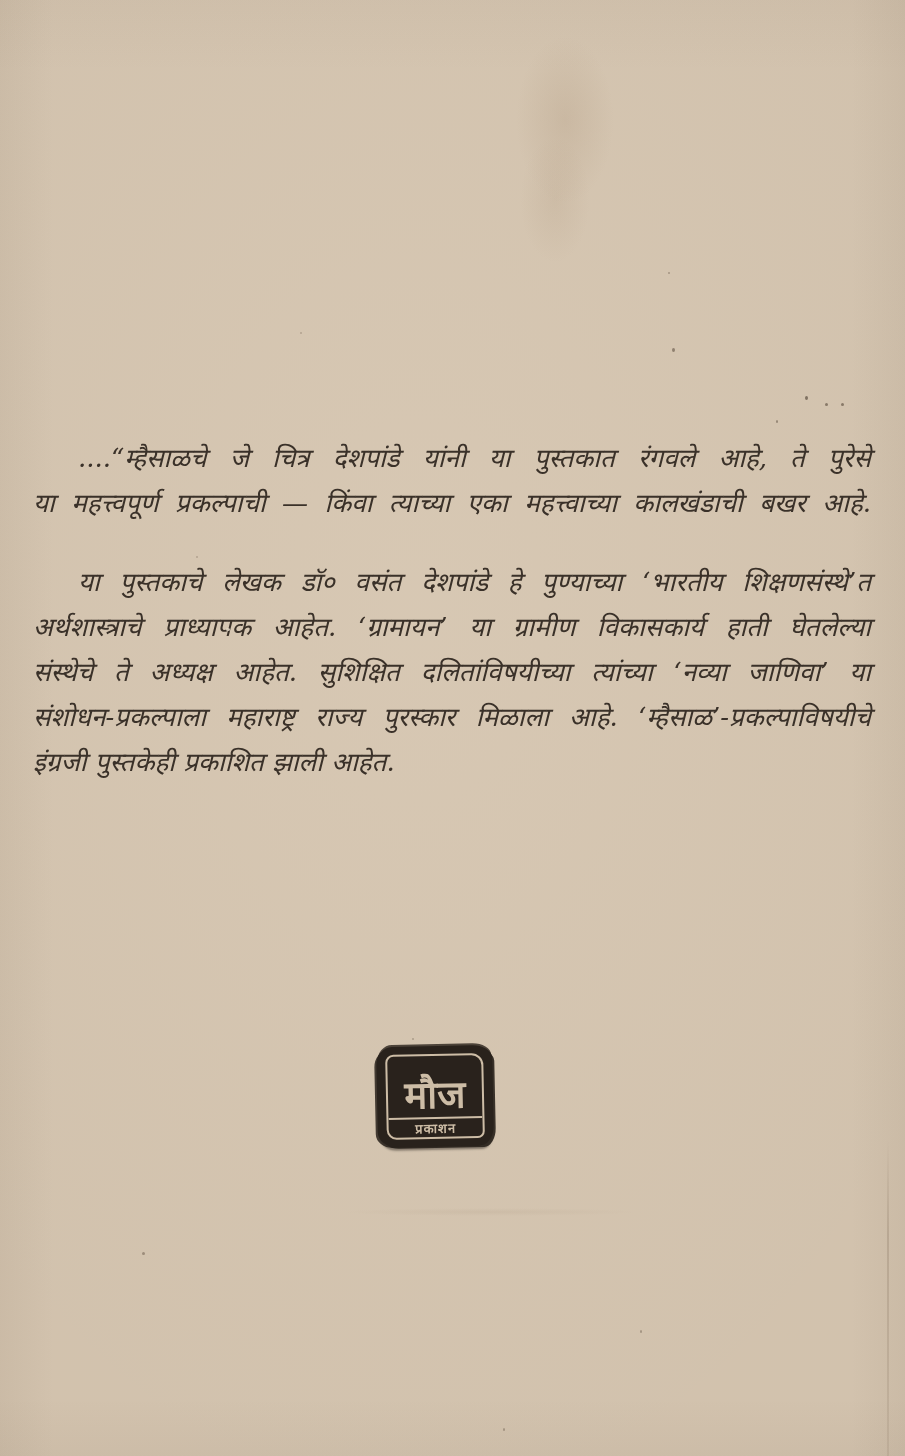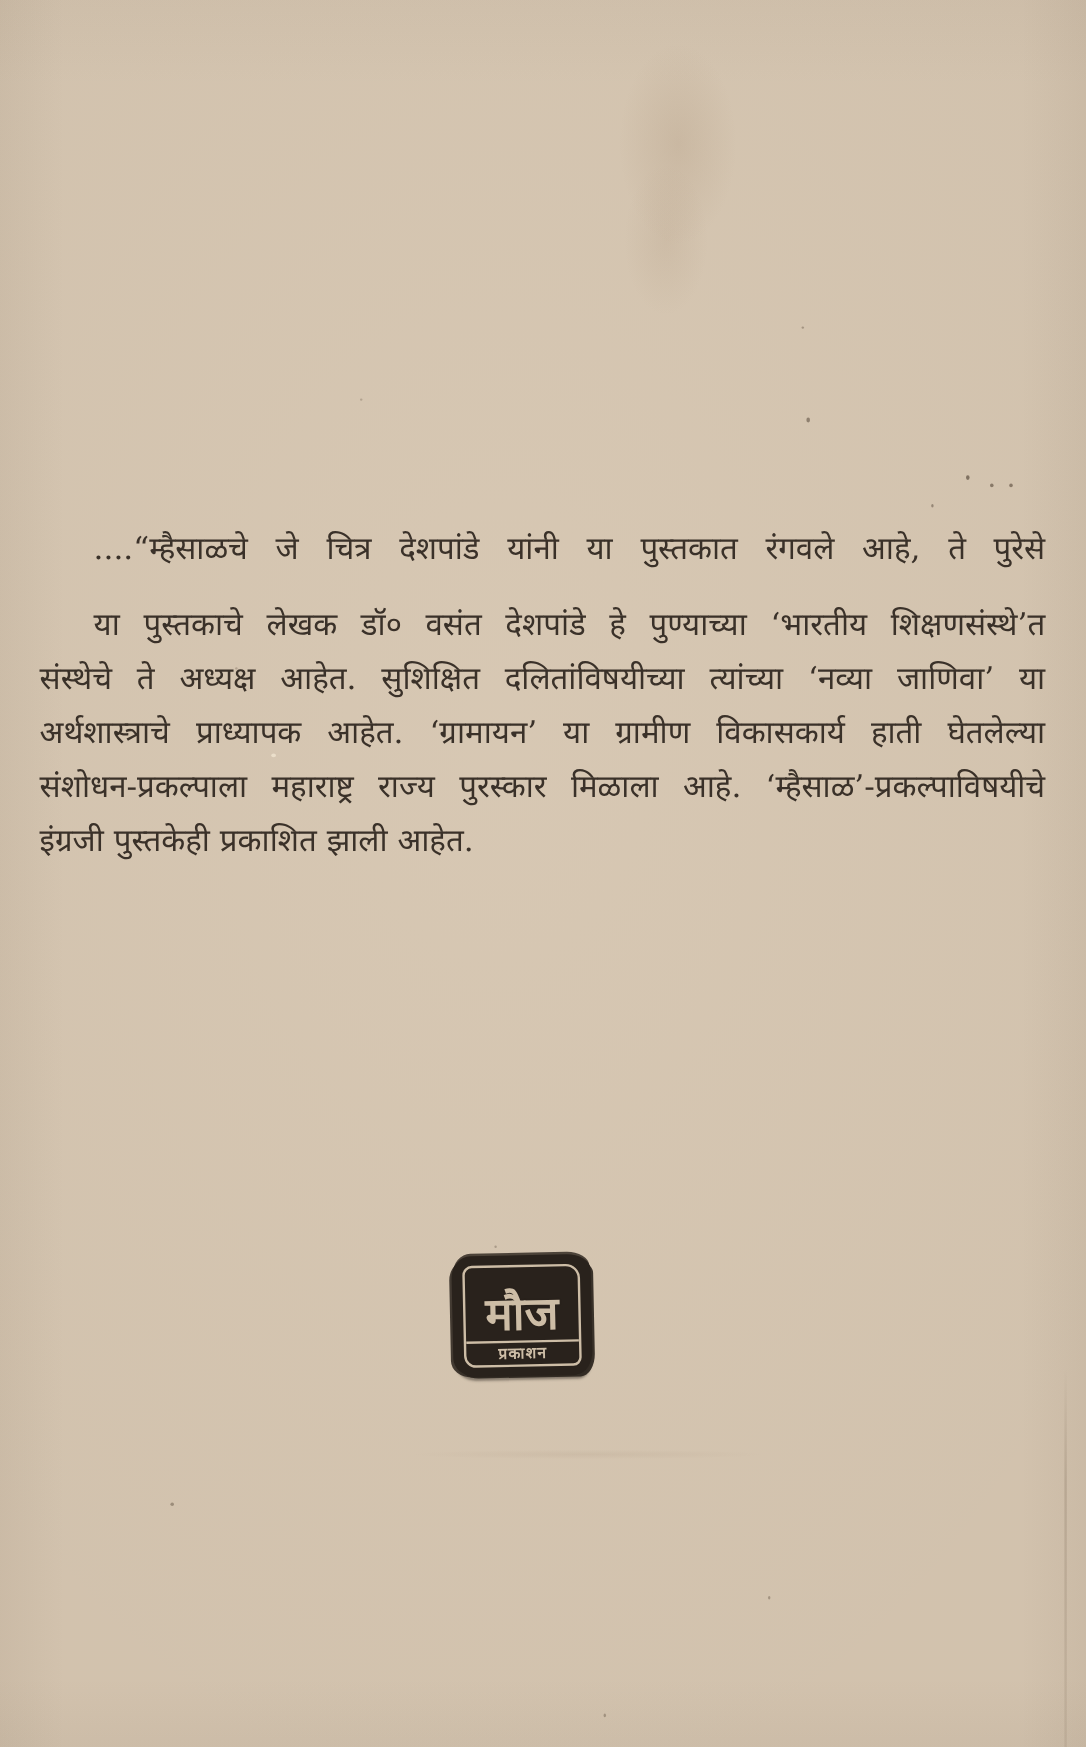--- a/index.html
+++ b/index.html
@@ -18,23 +18,24 @@
       #d5c5b0;
     font-family: "DejaVu Serif", "Liberation Serif", serif;
   }
   .textblock {
     position: absolute;
     left: 33px;
     top: 436px;
     width: 838px;
     color: #3a3129;
     font-size: 26px;
+    font-style: italic;
   }
   .para { margin: 0; }
-  .para2 { margin-top: 18px; }
+  .para2 { margin-top: 34px; }
   .line {
     height: 45px;
     line-height: 45px;
     text-align: justify;
     text-align-last: justify;
     white-space: normal;
   }
   .line.short { text-align-last: left; }
   .line.indent { padding-left: 45px; }
 
@@ -104,25 +105,26 @@
   }
 </style>
 </head>
 <body>
 
 <div class="page">
 
   <div class="textblock">
     <div class="para">
       <div class="line indent">....“म्हैसाळचे जे चित्र देशपांडे यांनी या पुस्तकात रंगवले आहे, ते पुरेसे</div>
+      <div class="line">या महत्त्वपूर्ण प्रकल्पाची — किंवा त्याच्या एका महत्त्वाच्या कालखंडाची बखर आहे.</div>
     </div>
     <div class="para para2">
       <div class="line indent">या पुस्तकाचे लेखक डॉ० वसंत देशपांडे हे पुण्याच्या ‘भारतीय शिक्षणसंस्थे’त</div>
+      <div class="line">अर्थशास्त्राचे प्राध्यापक आहेत. ‘ग्रामायन’ या ग्रामीण विकासकार्य हाती घेतलेल्या</div>
       <div class="line">संस्थेचे ते अध्यक्ष आहेत. सुशिक्षित दलितांविषयीच्या त्यांच्या ‘नव्या जाणिवा’ या</div>
-      <div class="line">अर्थशास्त्राचे प्राध्यापक आहेत. ‘ग्रामायन’ या ग्रामीण विकासकार्य हाती घेतलेल्या</div>
       <div class="line">संशोधन-प्रकल्पाला महाराष्ट्र राज्य पुरस्कार मिळाला आहे. ‘म्हैसाळ’-प्रकल्पाविषयीचे</div>
       <div class="line short">इंग्रजी पुस्तकेही प्रकाशित झाली आहेत.</div>
     </div>
   </div>
 
   <div class="stamp">
     <div class="stamp-body"></div>
     <div class="stamp-frame">
       <div class="stamp-title">मौज</div>
       <div class="stamp-sub">प्रकाशन</div>

